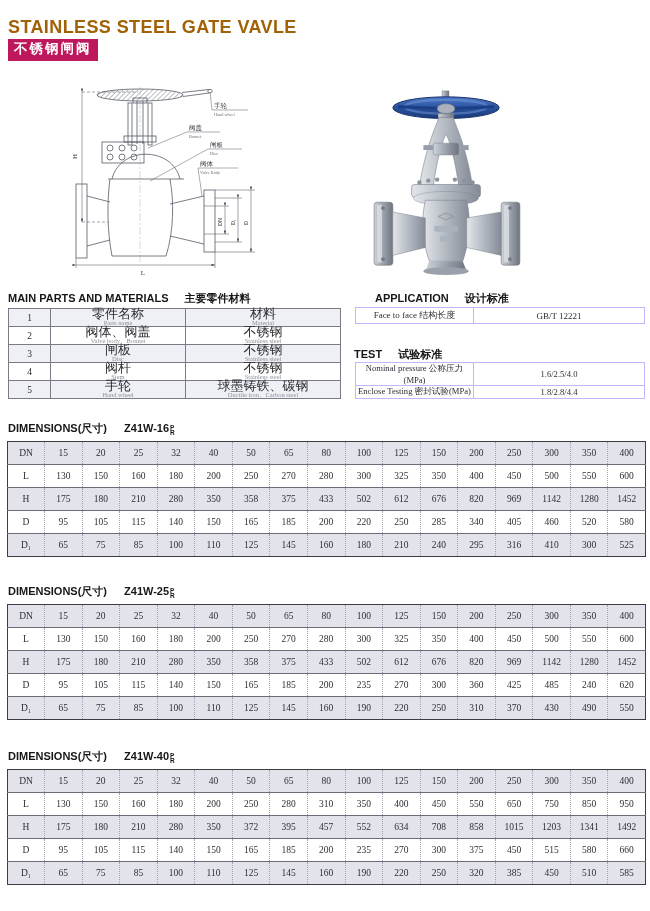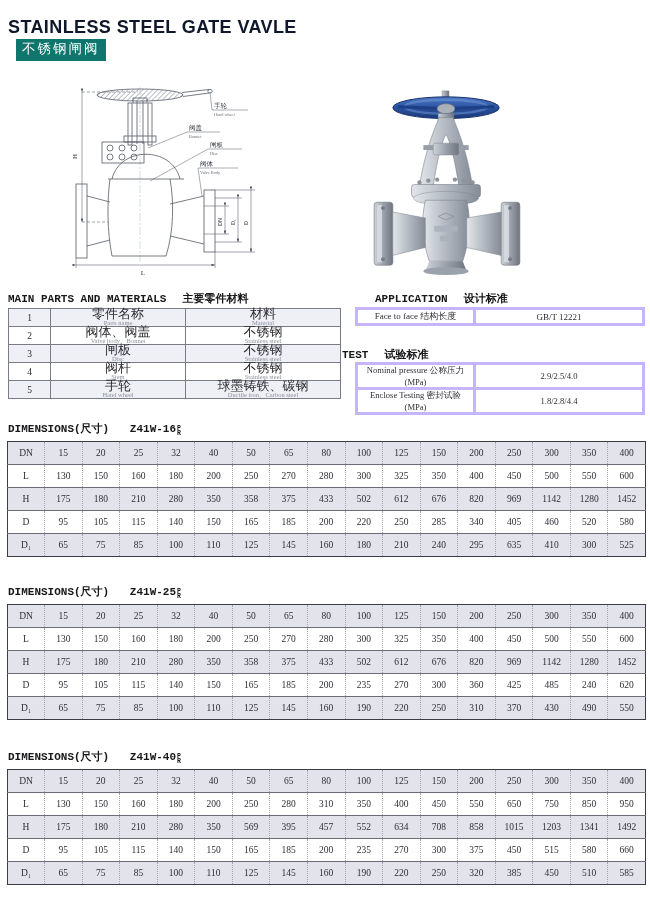--- a/index.html
+++ b/index.html
@@ -1,34 +1,34 @@
 <!DOCTYPE html>
 <html><head>
 <meta charset="utf-8">
 <style>
   *{margin:0;padding:0;box-sizing:border-box}
   html,body{background:#fff}
   body{width:650px;height:911px;position:relative;font-family:"Liberation Serif",serif;color:#222;overflow:hidden}
   .abs{position:absolute}
-  .page-title{left:8px;top:17px;font-family:"Liberation Sans",sans-serif;font-weight:bold;font-size:18px;letter-spacing:.4px;color:#0f172a}
-  .cn-bar{left:16px;top:39px;background:#0f766e;color:#fff;font-size:13.5px;font-weight:normal;letter-spacing:2px;padding:1px 6px 3px}
-  .sechead{font-family:Liberation Mono, monospace;font-weight:bold;font-size:11px;color:#17171a;white-space:nowrap}
+  .page-title{left:8px;top:17px;font-family:"Liberation Sans",sans-serif;font-weight:bold;font-size:18px;letter-spacing:.4px;color:#a16207}
+  .cn-bar{left:8px;top:39px;background:#be185d;color:#fff;font-size:13.5px;font-weight:bold;letter-spacing:2px;padding:1px 6px 3px}
+  .sechead{font-family:Liberation Sans, sans-serif;font-weight:bold;font-size:11px;color:#17171a;white-space:nowrap}
   .sechead .cnh{margin-left:16px}
   .dimhead .model{margin-left:14px}
   .stack{display:inline-flex;flex-direction:column;font-size:6.5px;line-height:5px;vertical-align:2px;margin-left:1px}
   
   table.parts{left:8px;top:308px;width:333px;border-collapse:collapse;table-layout:fixed;border:1.4px solid #4c4c54}
   table.parts td{border:1px solid #7b7b85;text-align:center;vertical-align:middle;height:17px;padding:0 2px}
   table.parts td.no{font-size:9.5px;color:#2c2c32}
   .cnl{font-size:13px;color:#2c2c32;line-height:10px}
   .enl{font-size:6.5px;color:#8b909b;line-height:7px}
   tr.pshade td{background:#eef0f5}
   
   table.std{left:355px;border-collapse:collapse;table-layout:fixed;width:290px;border:1.2px solid #55555e}
-  table.std td{border:3px solid #c4b5fd;text-align:center;font-size:9px;color:#2e2e36;padding:0 2px}
+  table.std td{border:1px solid #c4b5fd;text-align:center;font-size:9px;color:#2e2e36;padding:0 2px}
   table.app{top:307px}  table.app td{height:16px}
   table.test{top:362px} table.test td{height:13px;font-size:8.6px}
   
   table.dim{left:7px;width:639px;border-collapse:collapse;table-layout:fixed;border:1.5px solid #3c3c44}
   table.dim td{border-top:1px solid #6c6c76;border-left:1px dotted #a0a4b4;height:23px;text-align:center;font-size:9.5px;color:#2e2e36}
   table.dim tr:first-child td{border-top:none}
   table.dim td:first-child{border-left:none}
   table.dim tr.shade td{background:#e3e4eb}
   svg text{font-family:"Liberation Serif",serif}
 </style>
@@ -251,32 +251,32 @@
       <col>
     </colgroup>
   <tbody id="app-body">
       <tr>
         <td>Face to face 结构长度</td>
         <td>GB/T 12221</td>
       </tr>
     </tbody>
 </table>
 
-<div class="abs sechead" style="left:342px;top:347px">
+<div class="abs sechead" style="left:354px;top:347px">
   <span>TEST</span><span class="cnh">试验标准</span>
 </div>
 <table class="abs std test">
   <colgroup>
       <col style="width:118px">
       <col>
     </colgroup>
   <tbody id="test-body">
       <tr>
         <td>Nominal pressure 公称压力(MPa)</td>
-        <td>2.9/2.5/4.0</td>
+        <td>1.6/2.5/4.0</td>
       </tr>
       <tr>
         <td>Enclose Testing 密封试验(MPa)</td>
         <td>1.8/2.8/4.4</td>
       </tr>
     </tbody>
 </table>
 
 <div class="abs sechead dimhead" style="left:8px;top:421px">
   <span>DIMENSIONS(尺寸)</span>
@@ -389,21 +389,21 @@
         <td>85</td>
         <td>100</td>
         <td>110</td>
         <td>125</td>
         <td>145</td>
         <td>160</td>
         <td>180</td>
         <td>210</td>
         <td>240</td>
         <td>295</td>
-        <td>635</td>
+        <td>316</td>
         <td>410</td>
         <td>300</td>
         <td>525</td>
       </tr>
     </tbody>
   </table>
 
 <div class="abs sechead dimhead" style="left:8px;top:584px">
   <span>DIMENSIONS(尺寸)</span>
   <span class="model"><span>Z41W-25</span><span class="stack">
@@ -596,21 +596,21 @@
         <td>850</td>
         <td>950</td>
       </tr>
       <tr class="shade">
         <td>H</td>
         <td>175</td>
         <td>180</td>
         <td>210</td>
         <td>280</td>
         <td>350</td>
-        <td>569</td>
+        <td>372</td>
         <td>395</td>
         <td>457</td>
         <td>552</td>
         <td>634</td>
         <td>708</td>
         <td>858</td>
         <td>1015</td>
         <td>1203</td>
         <td>1341</td>
         <td>1492</td>

